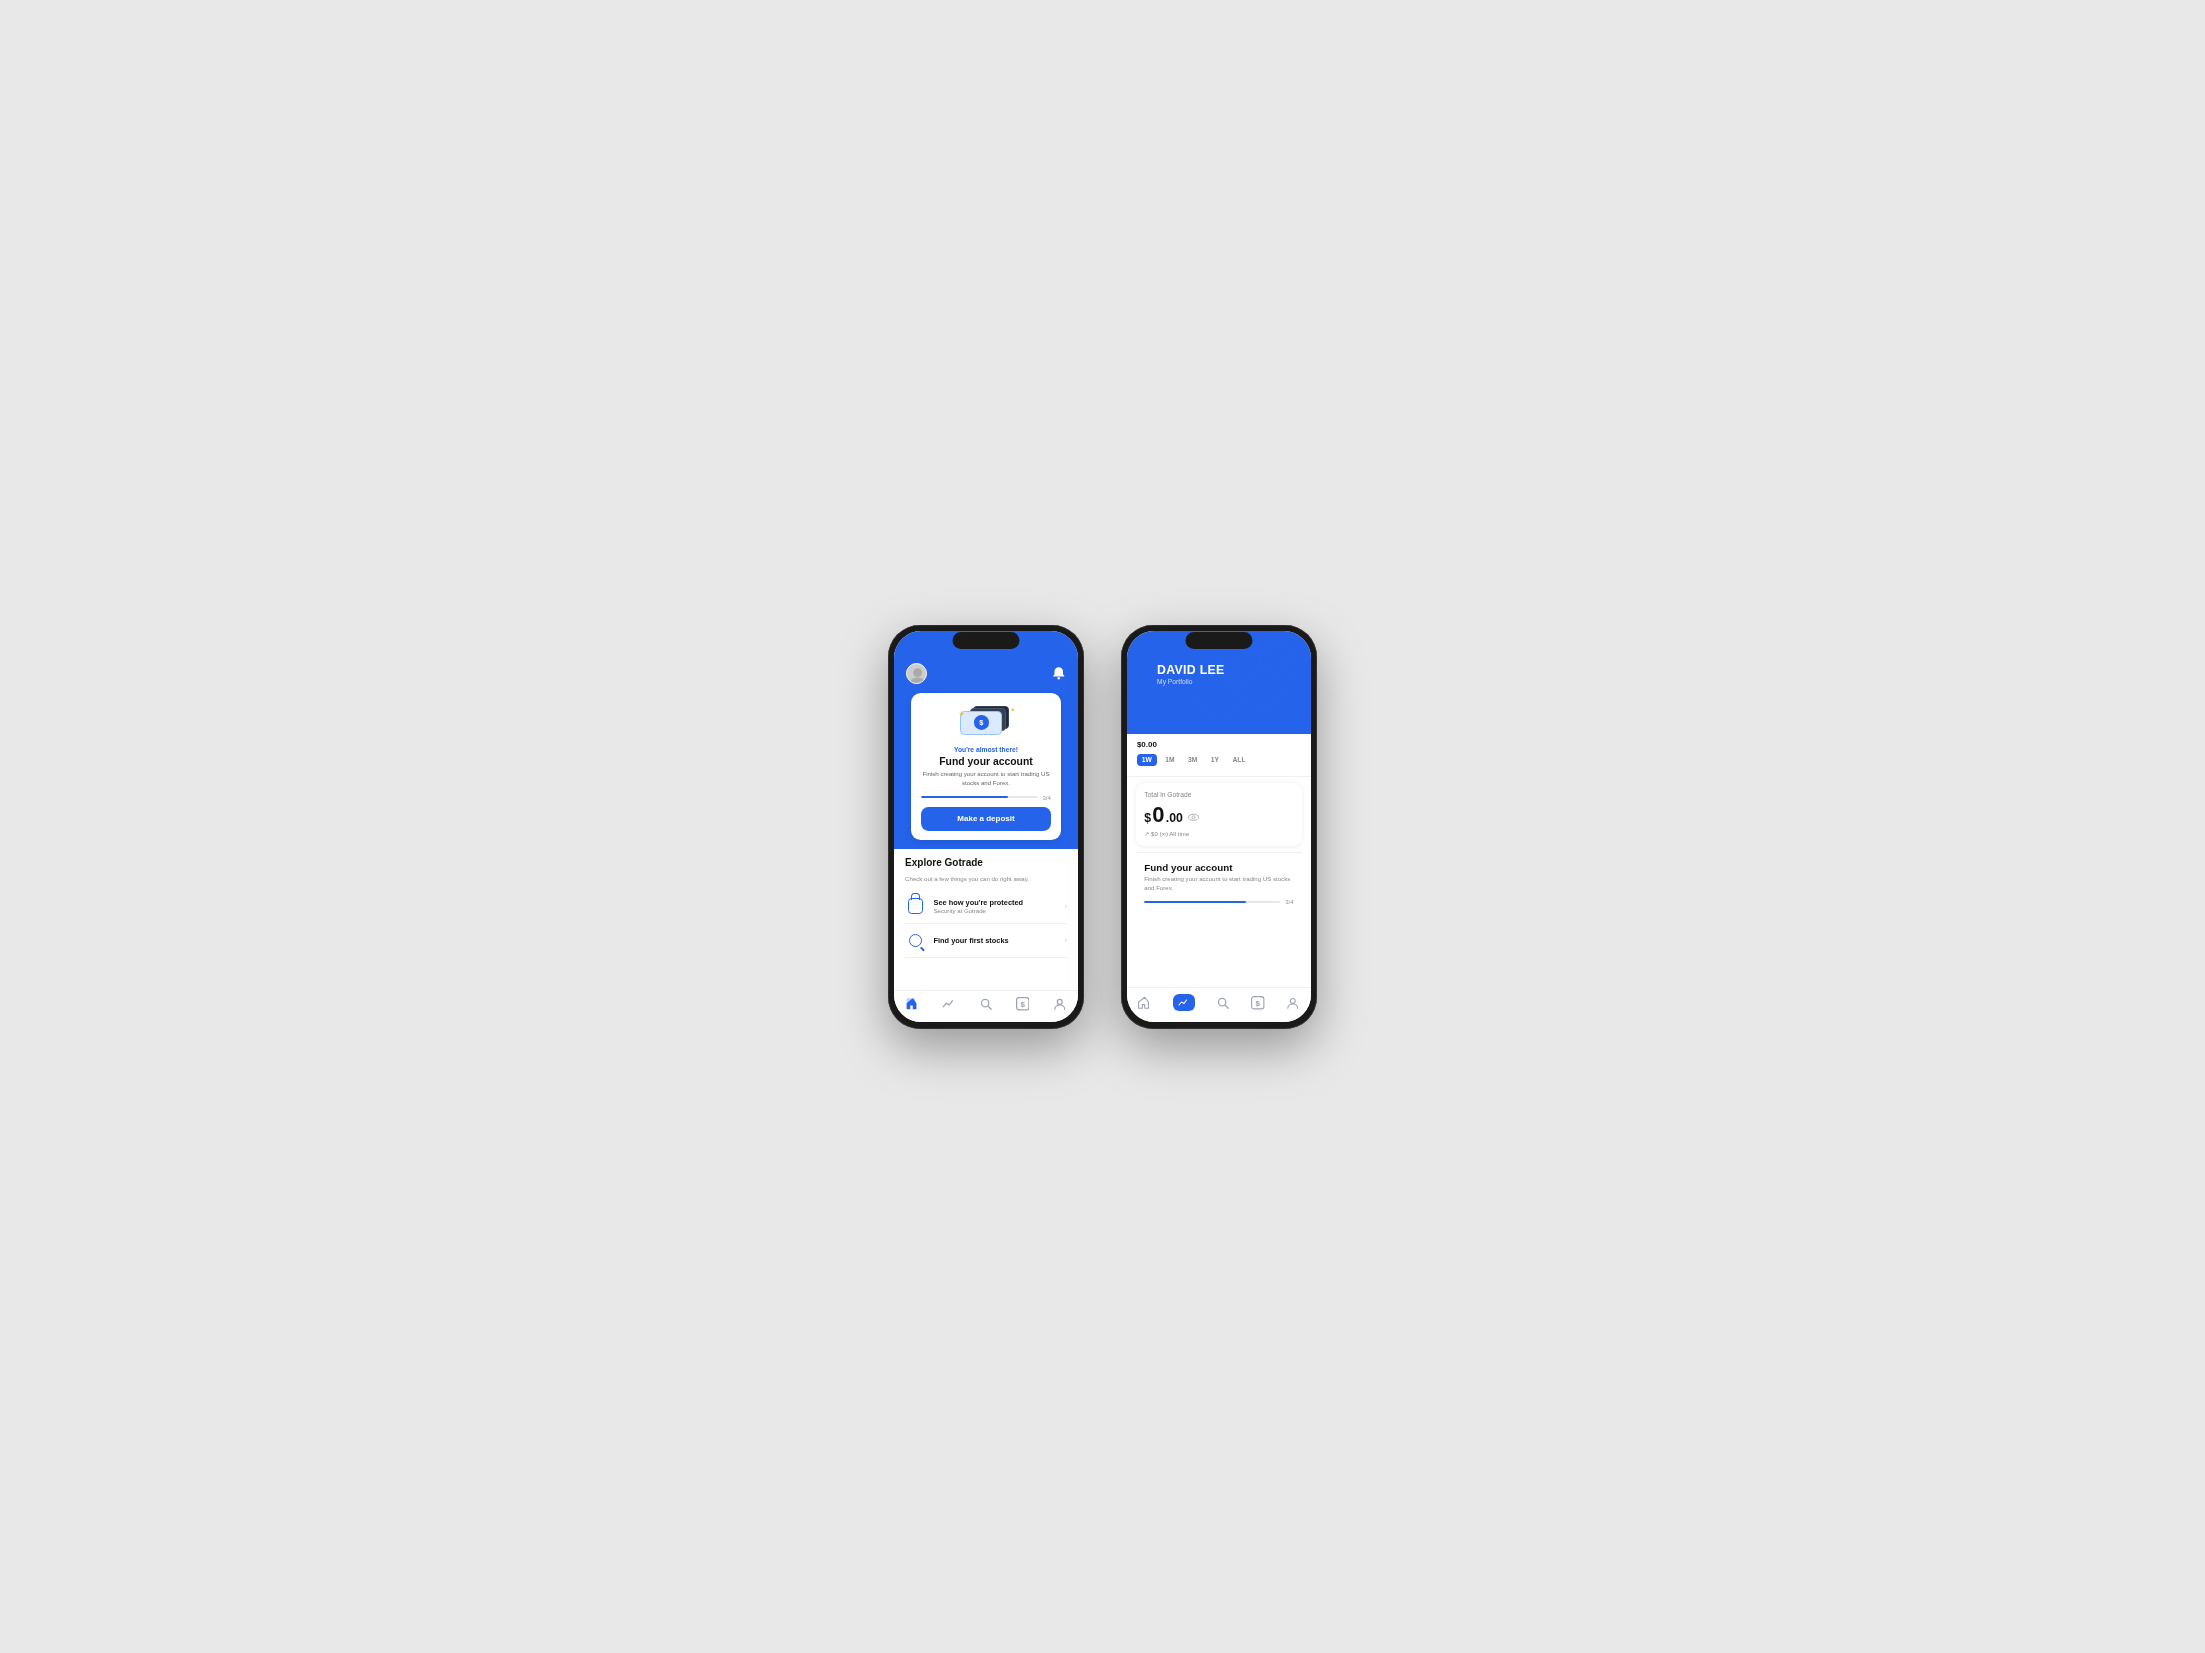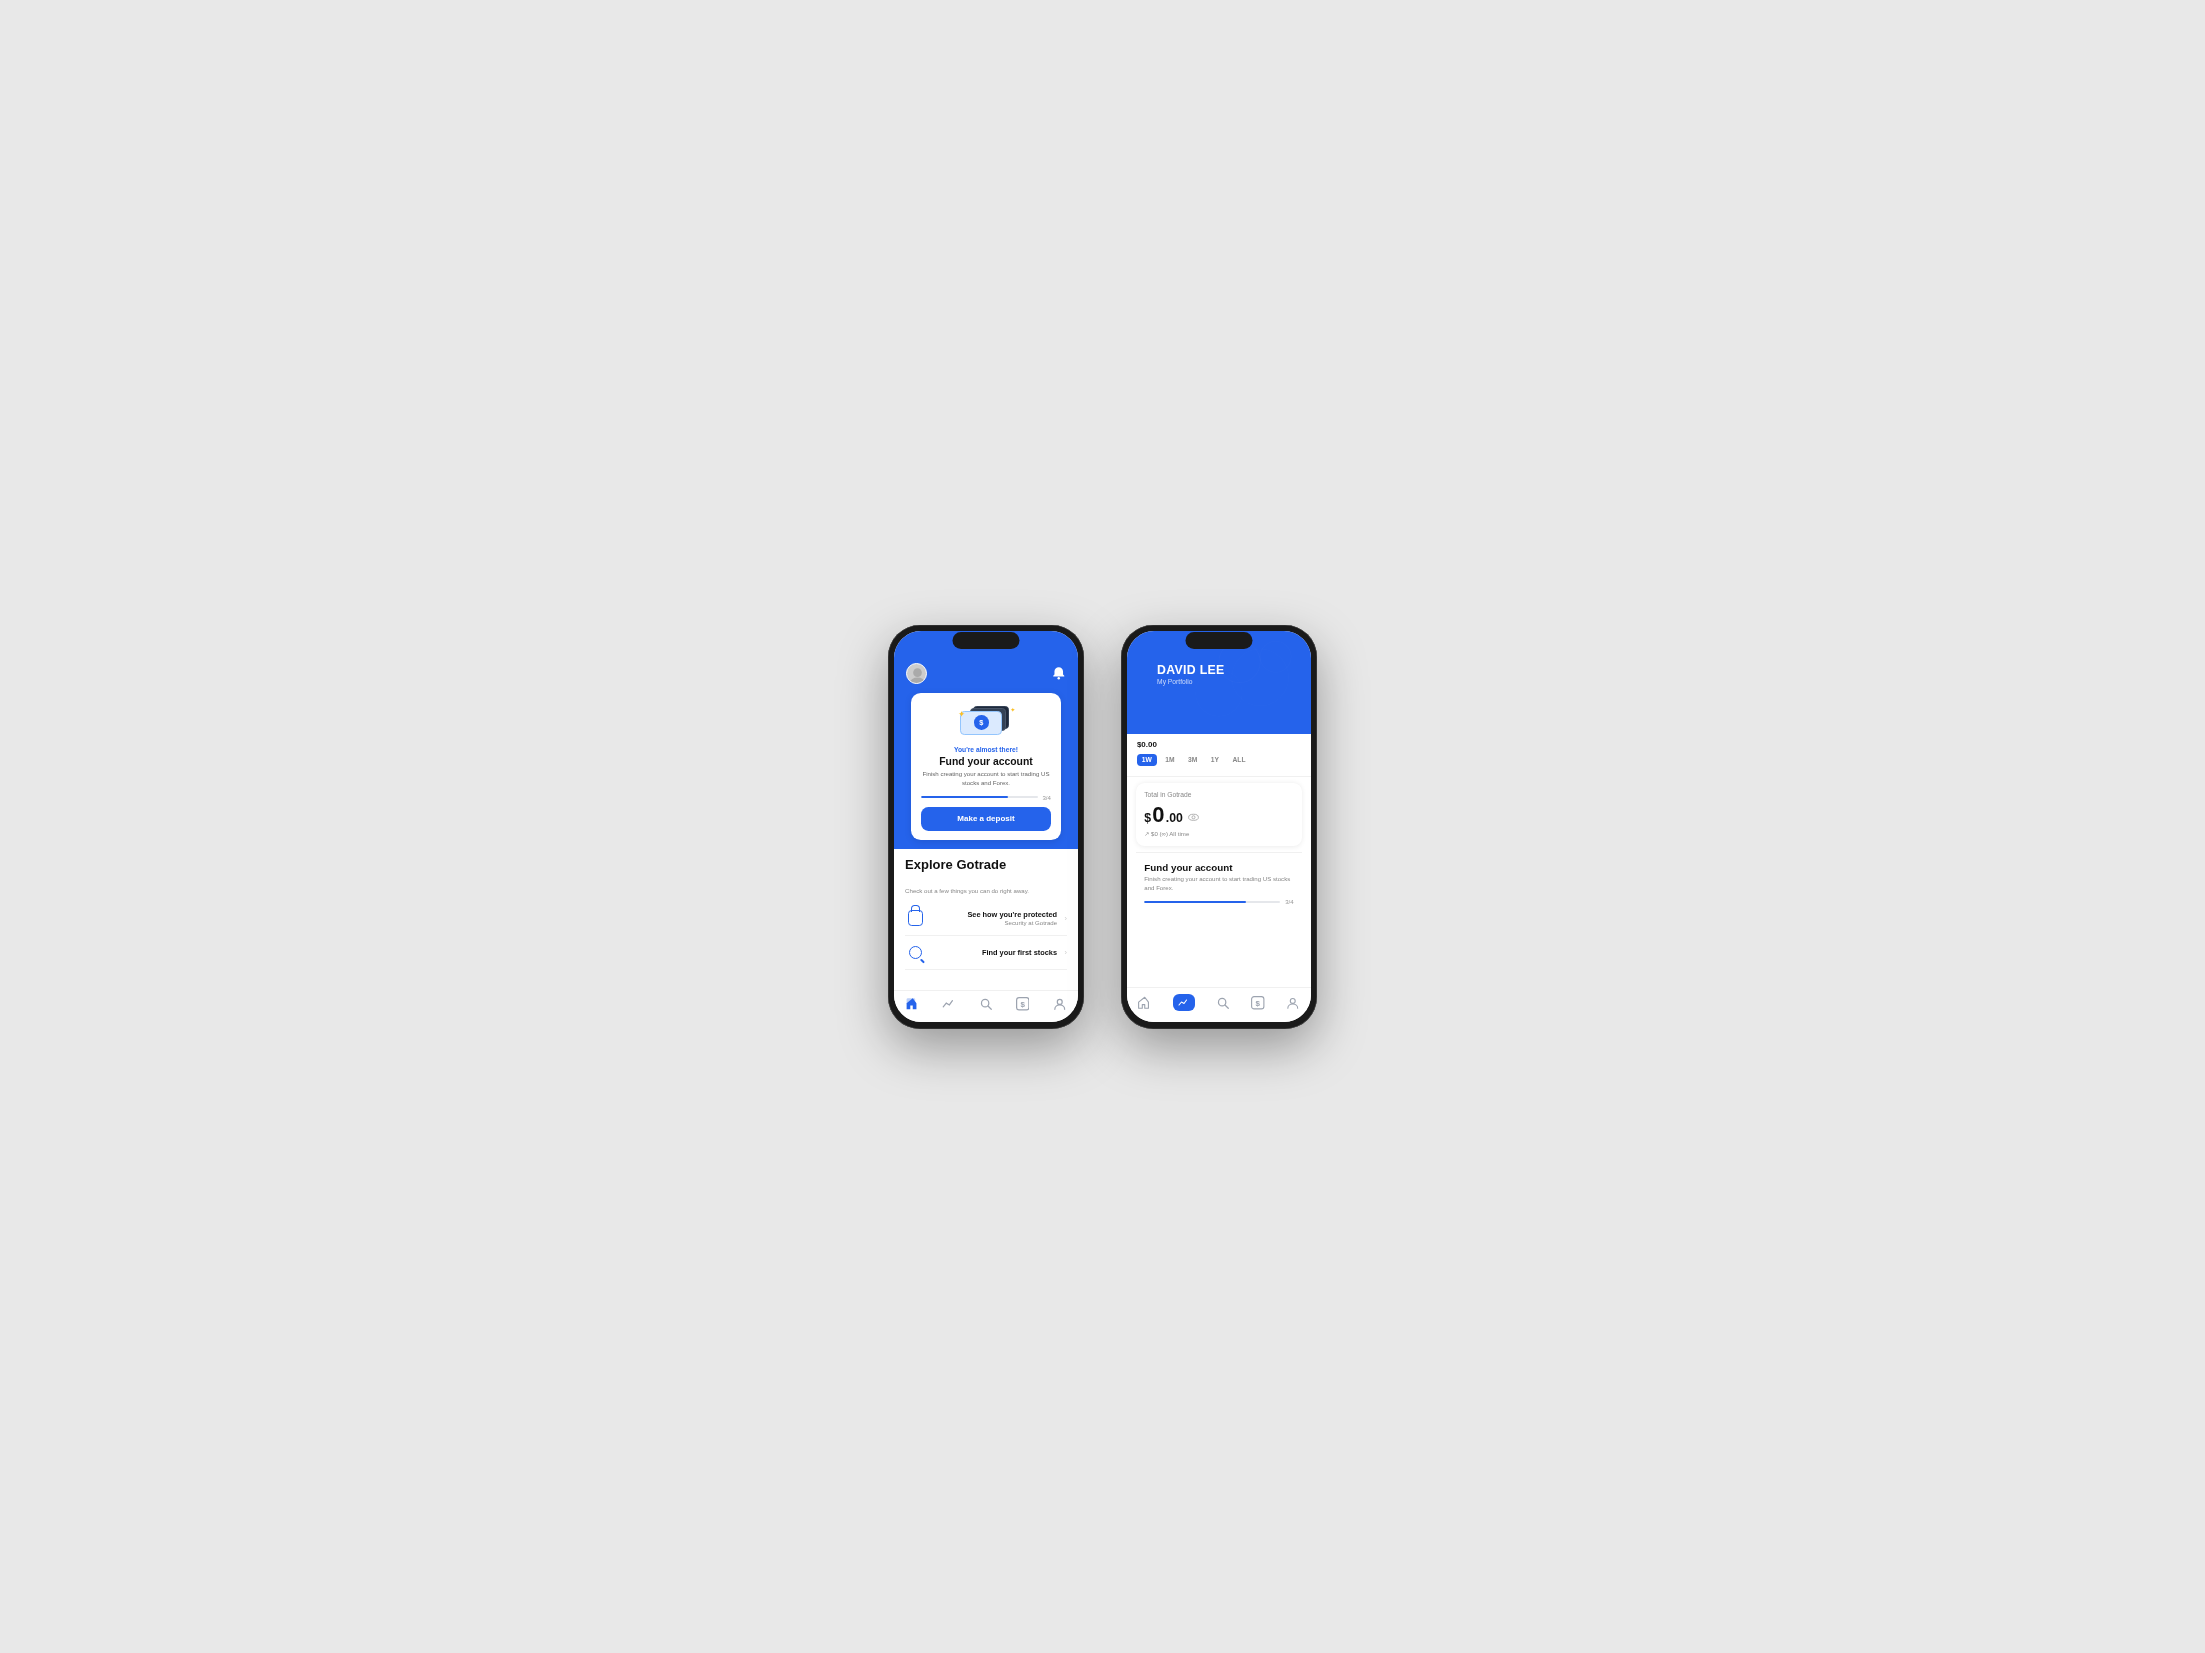--- a/index.html
+++ b/index.html
@@ -136,24 +136,24 @@
       font-size: 8px;
       font-weight: 700;
       cursor: pointer;
     }
     .explore-section {
       padding: 8.6px 11px 0;
       flex: 1;
       overflow: hidden;
     }
     .explore-title {
-      font-size: 13px;
+      font-size: 10px;
       font-weight: 700;
       color: #111;
-      margin-bottom: 15px;
+      margin-bottom: 7px;
     }
     .explore-desc {
       font-size: 6.1px;
       color: #888;
       margin-bottom: 7.4px;
     }
     .explore-item {
       display: flex;
       align-items: center;
       gap: 7.4px;
@@ -179,21 +179,21 @@
       content: '';
       position: absolute;
       top: -6.1px;
       left: 1.8px;
       width: 7.4px;
       height: 6.1px;
       border: 1.8px solid #2563EB;
       border-bottom: none;
       border-radius: 3.7px 3.7px 0 0;
     }
-    .explore-item-text { flex: 1; text-align: right; }
+    .explore-item-text { flex: 1; }
     .explore-item-title {
       font-size: 7.4px;
       font-weight: 600;
       color: #111;
     }
     .explore-item-sub {
       font-size: 6.1px;
       color: #888;
     }
     .chevron {

